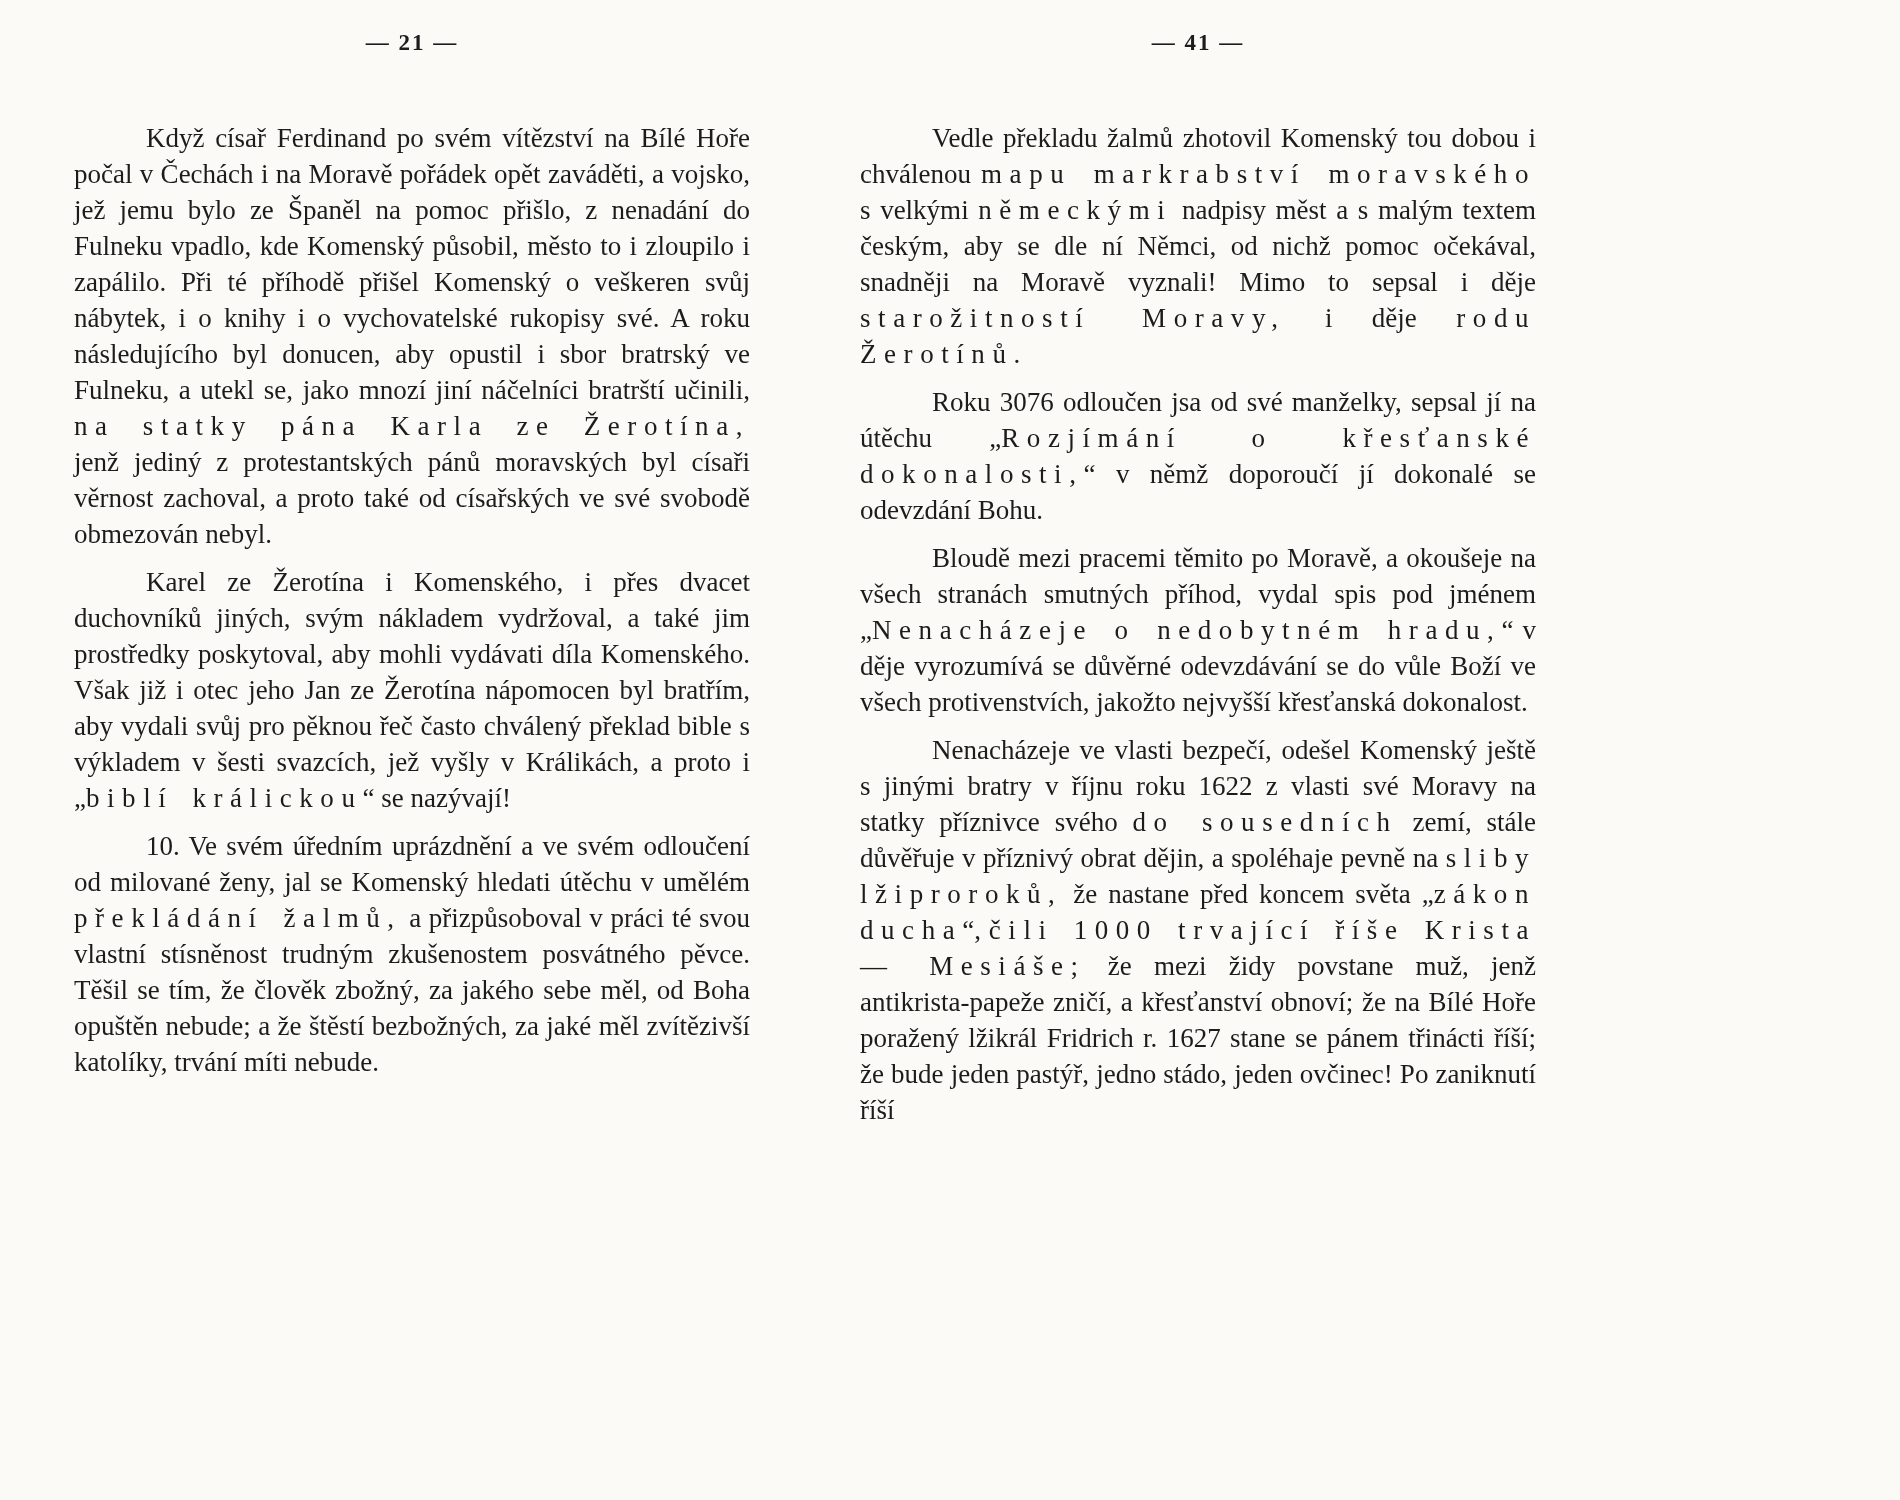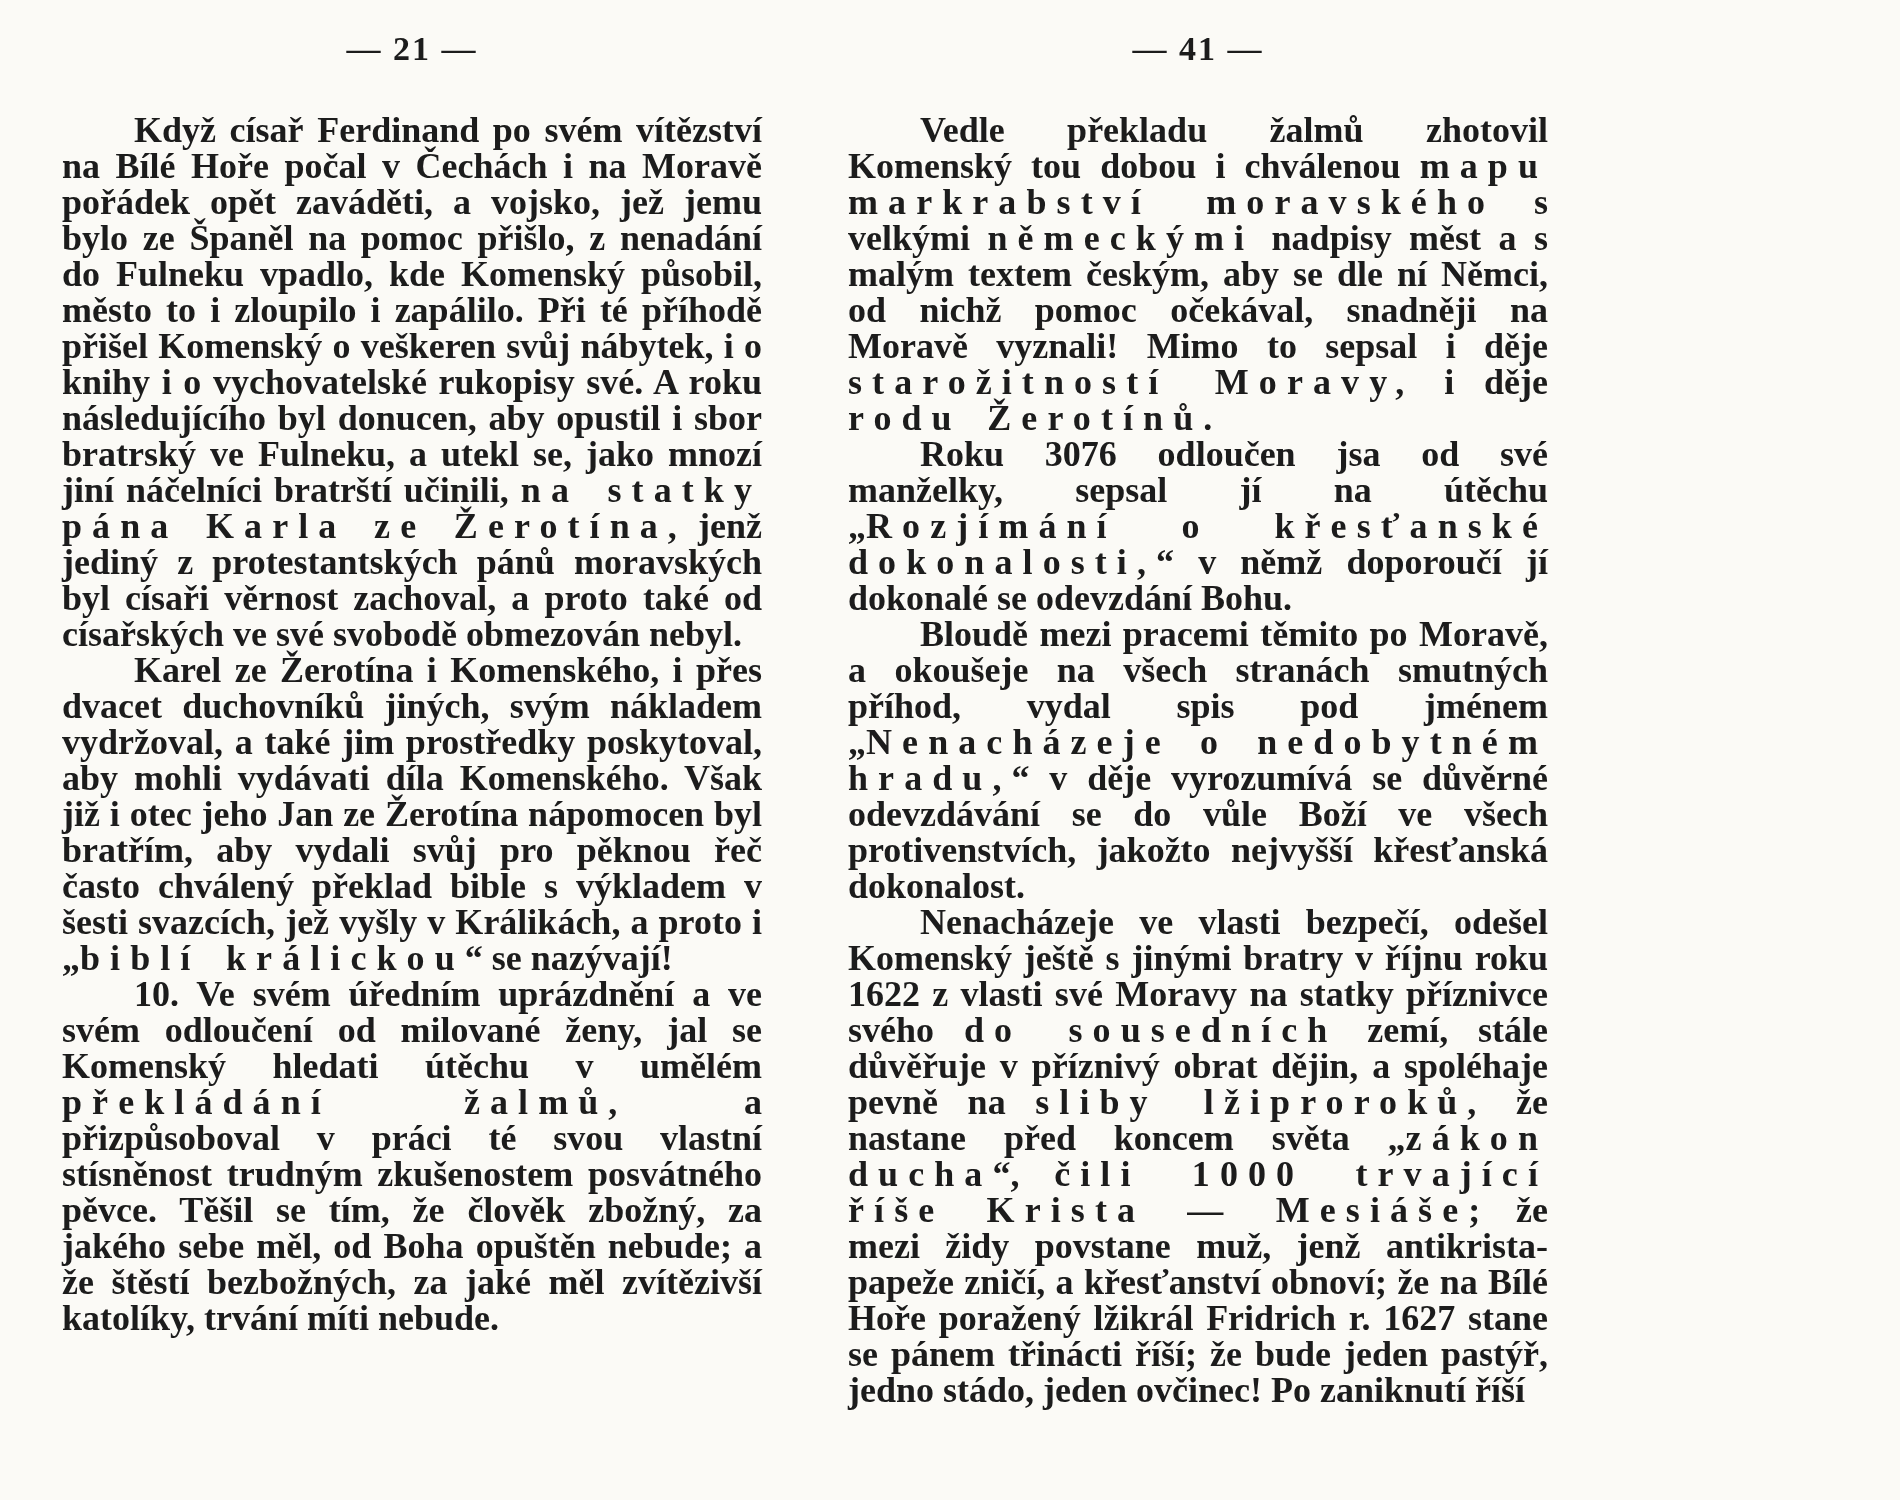--- a/index.html
+++ b/index.html
@@ -21,32 +21,31 @@
   }
   .page {
     position: absolute;
     top: 0;
   }
   .page-left  { left: 62px;  width: 700px; }
   .page-right { left: 848px; width: 700px; }
   .page-number {
     text-align: center;
     font-weight: bold;
-    font-size: 34px;
+    font-size: 23px;
     padding-top: 30px;
-    margin-bottom: 44px;
+    margin-bottom: 64px;
     letter-spacing: 2px;
   }
   .page-body p {
-    margin: 0;
-    font-size: 36px;
+    margin: 12px;
+    font-size: 27px;
     line-height: 36px;
     text-align: justify;
     text-indent: 72px;
-    font-weight: bold;
   }
   .page-body p span { text-indent: 0; }
   .spaced {
     letter-spacing: 0.28em;
     word-spacing: 0.18em;
   }
 </style>
 </head>
 <body>
 

